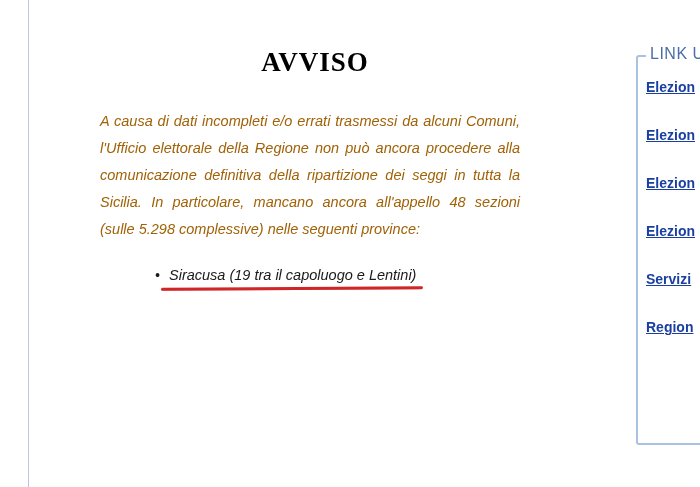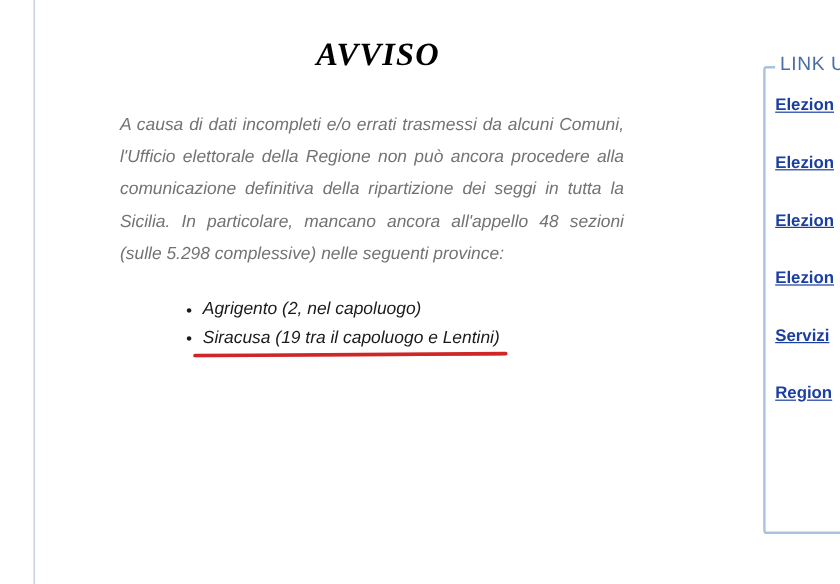--- a/index.html
+++ b/index.html
@@ -29,35 +29,34 @@
   .article {
     position: absolute;
     left: 100px;
     top: 30px;
     width: 530px;
   }
 
   .avviso-title {
     text-align: center;
     font-family: "Liberation Serif", serif;
-    font-style: italic;
     font-weight: bold;
     font-size: 27px;
     letter-spacing: 1px;
     color: #000000;
-    margin: 0 0 30px 0;
+    margin: 17px 0 30px 0;
     width: 430px;
   }
 
   .body-par {
     font-family: "Liberation Sans", sans-serif;
     font-style: italic;
     font-size: 14.5px;
     line-height: 27px;
-    color: #737373;
+    color: #a16207;
     text-align: justify;
     width: 420px;
     margin: 0;
   }
 
   .par-gap {
     height: 20px;
   }
 
   .bullet-list {
@@ -157,21 +156,20 @@
 
 <div class="article">
 
   <h1 class="avviso-title">AVVISO</h1>
 
   <p class="body-par">A causa di dati incompleti e/o errati trasmessi da alcuni Comuni, l'Ufficio elettorale della Regione non può ancora procedere alla comunicazione definitiva della ripartizione dei seggi in tutta la Sicilia. In particolare, mancano ancora all'appello 48 sezioni (sulle 5.298 complessive) nelle seguenti province:</p>
 
   <div class="par-gap"></div>
 
   <ul class="bullet-list">
-    <li>Agrigento (2, nel capoluogo)</li>
     <li class="li-underlined">
       <span>Siracusa (19 tra il capoluogo e Lentini)</span>
       <span class="underline-mark"></span>
     </li>
   </ul>
 
   <div class="par-gap"></div>
 
 
 </div>

